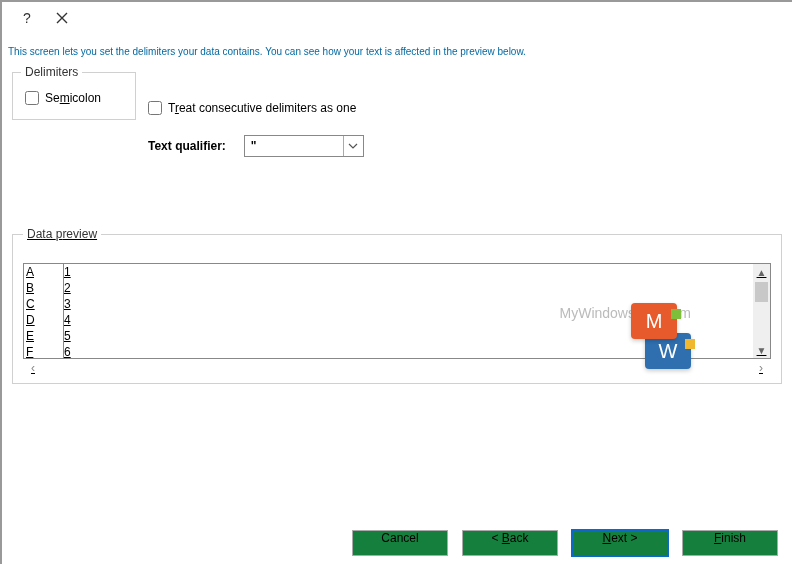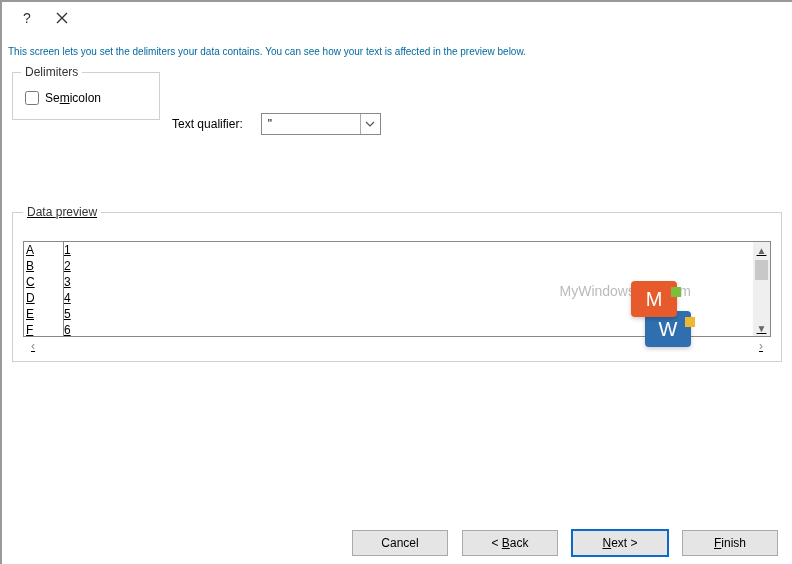--- a/index.html
+++ b/index.html
@@ -41,21 +41,21 @@
   
   .delim-area {
     display: flex;
     align-items: flex-start;
     padding: 0 10px;
   }
   fieldset.delimiters {
     border: 1px solid #d0d0d0;
     padding: 8px 8px 10px 8px;
     margin: 0 12px 0 0;
-    width: 148px;
+    width: 124px;
   }
   fieldset.delimiters legend {
     padding: 0 4px;
     font-size: 12px;
     color: #333;
   }
   .chk-row {
     display: flex;
     align-items: center;
     height: 22px;
@@ -82,20 +82,21 @@
 
   
   .right-opts {
     padding-top: 32px;
   }
   .right-opts .chk-row { padding-left: 0; }
   .qualifier-row {
     display: flex;
     align-items: center;
     margin-top: 16px;
+    font-weight: bold;
   }
   .qualifier-row label { margin-right: 18px; }
   .select-wrap {
     position: relative;
     width: 120px; height: 22px;
     border: 1px solid #888;
     display: flex; align-items: center;
     padding-left: 6px;
     font-size: 12px;
     background: #fff;
@@ -201,22 +202,22 @@
   
   .button-row {
     position: absolute;
     bottom: 8px; right: 14px;
     display: flex;
     gap: 14px;
   }
   .btn {
     width: 96px; height: 26px;
     border: 1px solid #aaa;
-    background: #e5e5e5;
-    display: flex; align-items: center; justify-content: center;
+    background: #15803d;
+    display: flex; justify-content: center;
     font-size: 12px;
   }
   .btn .u { text-decoration: underline; }
   .btn.primary {
     outline: 2px solid #0c69c8;
     outline-offset: -1px;
   }
 </style>
 </head>
 <body>
@@ -240,20 +241,24 @@
     <div class="chk-row">
       <input type="checkbox" style="">
       <label>Se<span class="u">m</span>icolon</label>
     </div>
 
 
 
   </fieldset>
 
   <div class="right-opts">
+    <div class="chk-row">
+      <input type="checkbox" style="">
+      <label>T<span class="u">r</span>eat consecutive delimiters as one</label>
+    </div>
     <div class="qualifier-row">
       <label>Text <span class="u">q</span>ualifier:</label>
       <div class="select-wrap">
         <span>"</span>
         <div class="chev">
           <svg width="10" height="6" viewBox="0 0 10 6">
               <path d="M1 1 L5 5 L9 1" stroke="#555" stroke-width="1.2" fill="none"></path>
             </svg>
         </div>
       </div>

